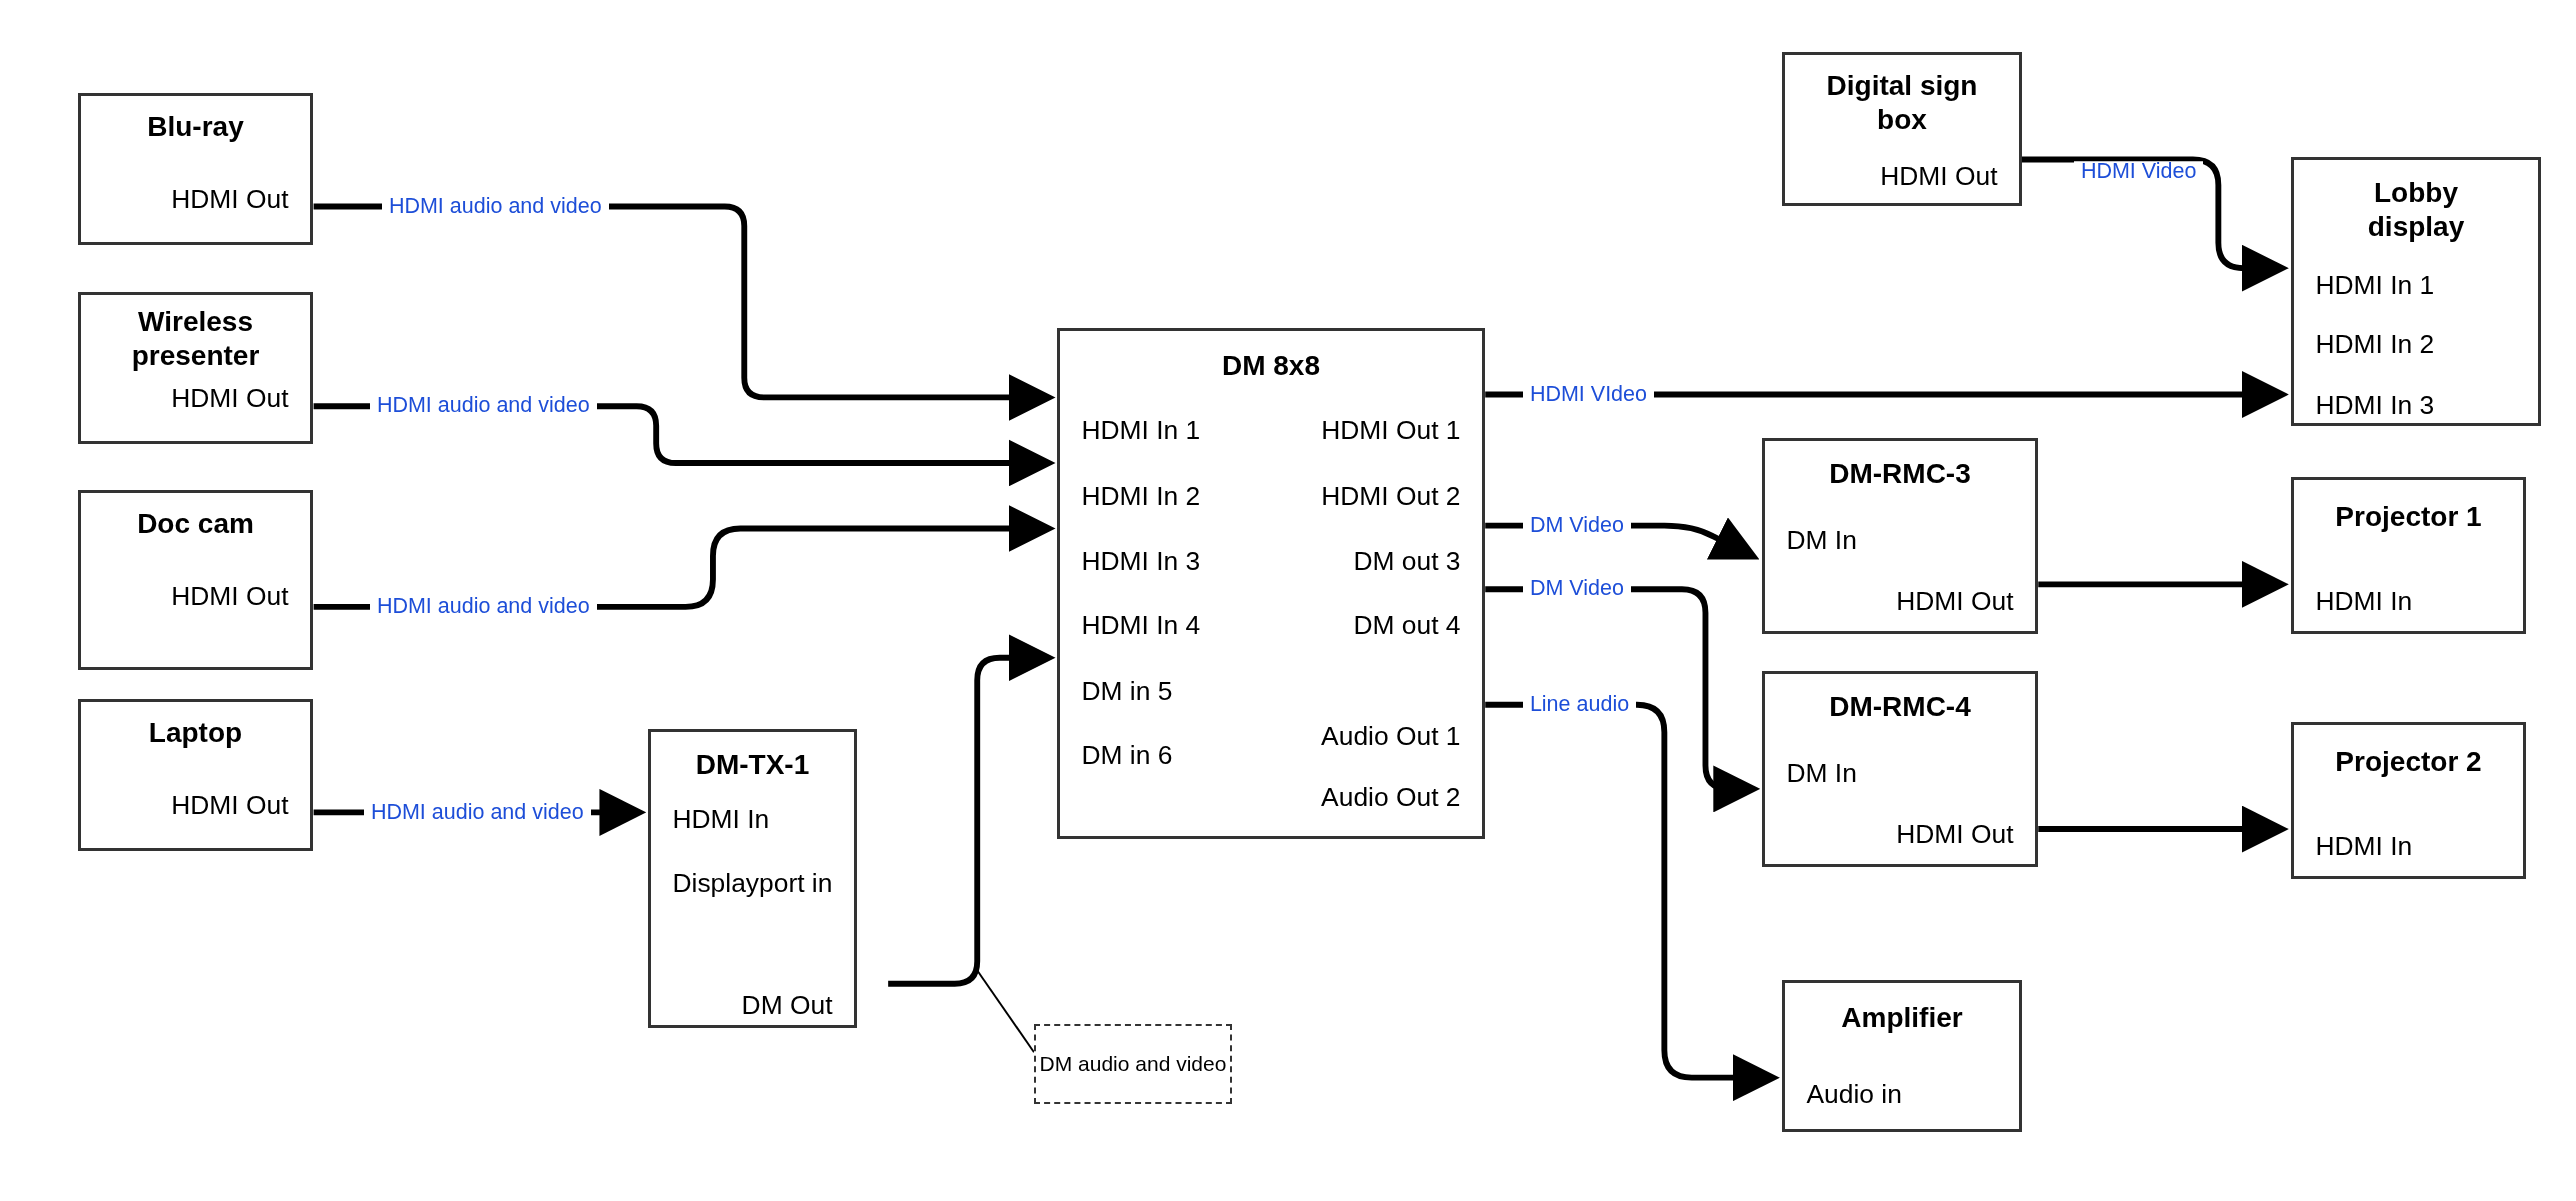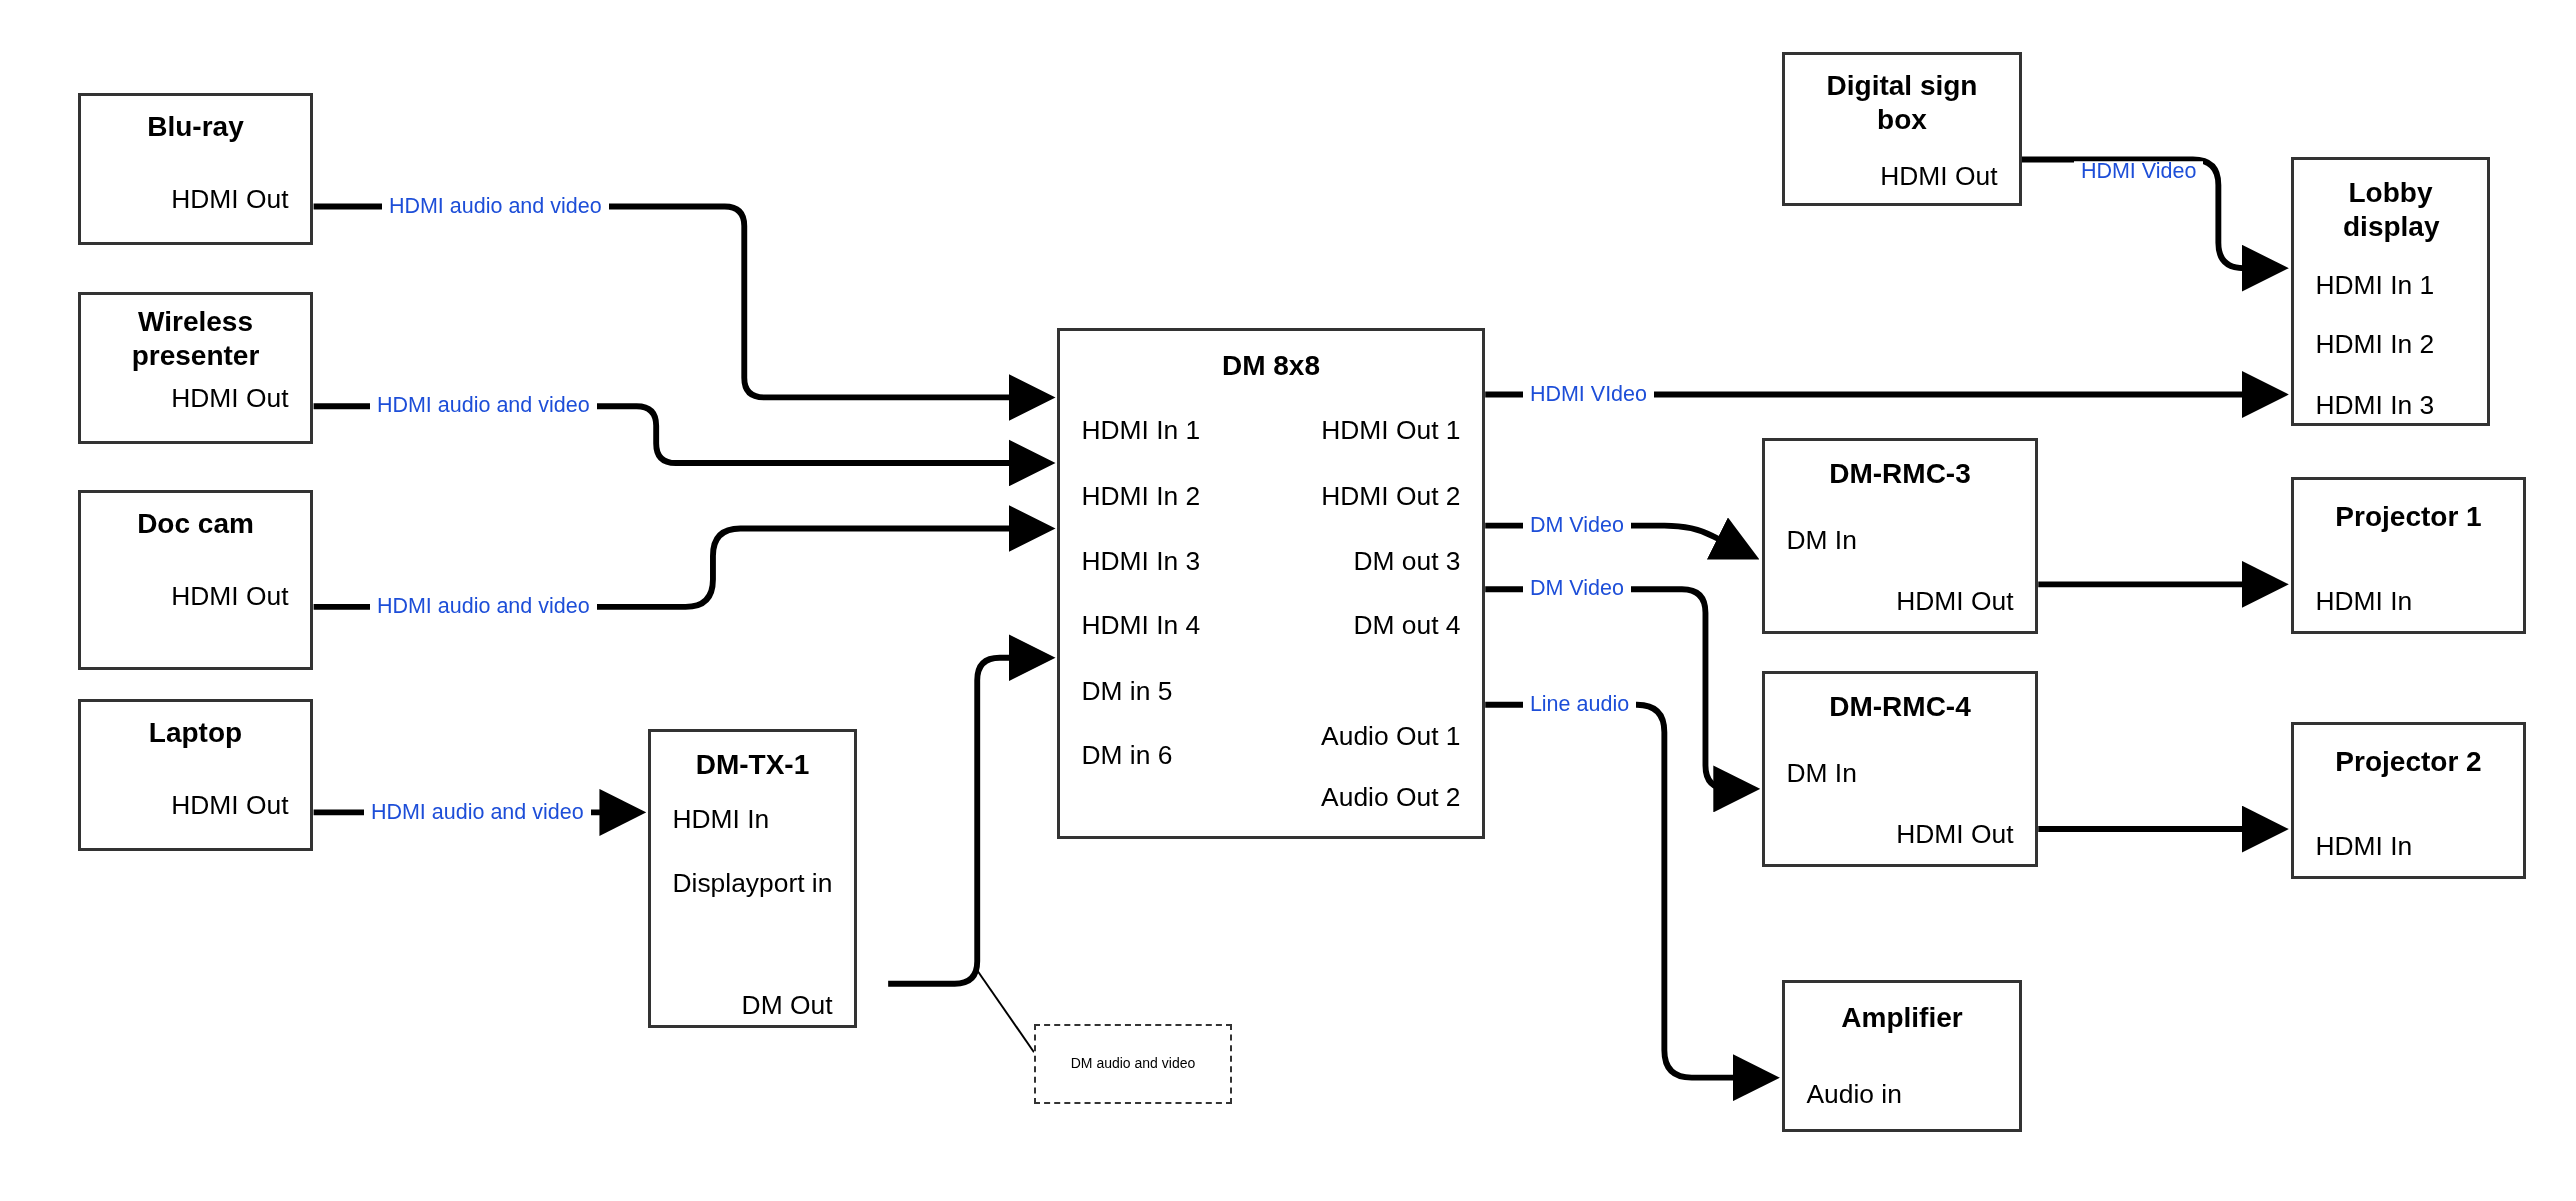--- a/index.html
+++ b/index.html
@@ -58,21 +58,21 @@
     background: #ffffff;
     padding: 0 6.9px;
     line-height: 1;
     transform: translateY(-50%);
   }
   .note-box {
     position: absolute;
     box-sizing: border-box;
     border: 2px dashed #333333;
     background: #ffffff;
-    font-size: 14px;
+    font-size: 21px;
     color: #000000;
     text-align: center;
     display: flex;
     align-items: center;
     justify-content: center;
     line-height: 1.25;
   }
 </style>
 </head>
 <body>
@@ -153,21 +153,21 @@
     <div class="port right" style="top:281px;">DM out 4</div>
     <div class="port right" style="top:392px;">Audio Out 1</div>
     <div class="port right" style="top:453px;">Audio Out 2</div>
   </div>
 
   <div class="node" style="left:1782px;top:52px;width:240px;height:154px;">
     <div class="node-title" style="top:13.7px;padding:0 33px;">Digital sign box</div>
     <div class="port right" style="top:108px;">HDMI Out</div>
   </div>
 
-  <div class="node" style="left:2291px;top:157px;width:199px;height:269px;">
+  <div class="node" style="left:2291px;top:157px;width:250px;height:269px;">
     <div class="node-title" style="top:15.7px;padding:0 49px;">Lobby display</div>
     <div class="port left" style="top:112px;">HDMI In 1</div>
     <div class="port left" style="top:171px;">HDMI In 2</div>
     <div class="port left" style="top:232px;">HDMI In 3</div>
   </div>
 
   <div class="node" style="left:1762px;top:438px;width:276px;height:196px;">
     <div class="node-title" style="top:15.7px;">DM-RMC-3</div>
     <div class="port left" style="top:86px;">DM In</div>
     <div class="port right" style="top:147px;">HDMI Out</div>

